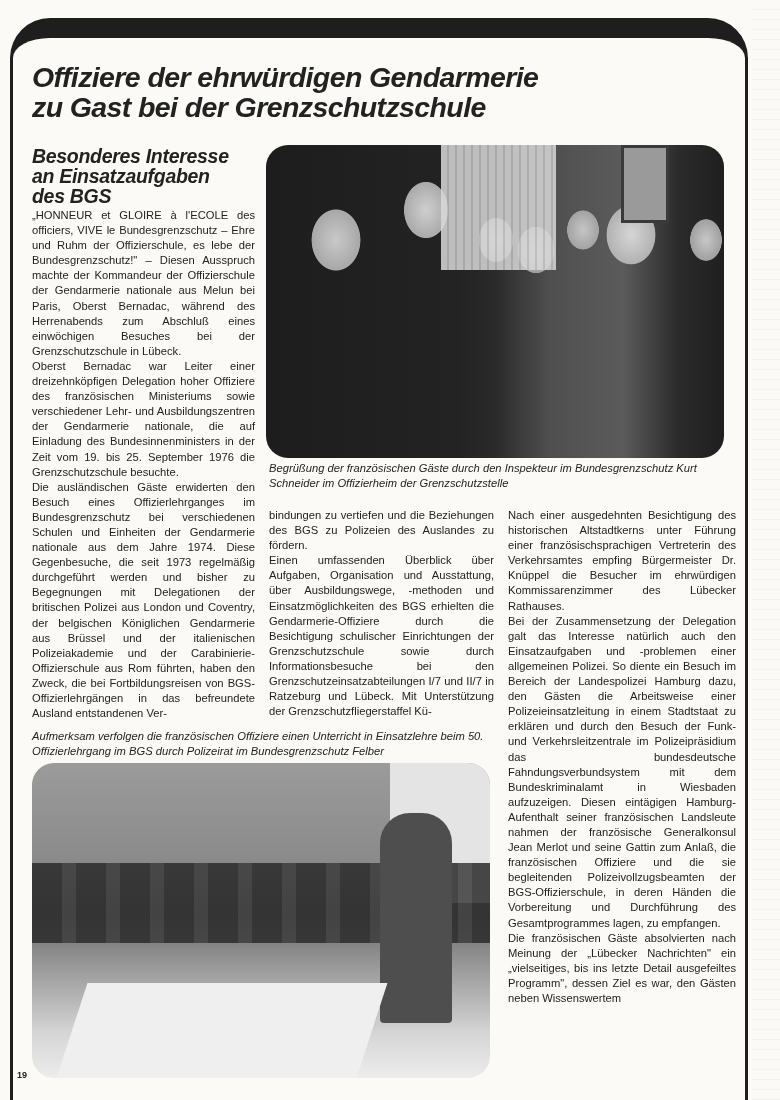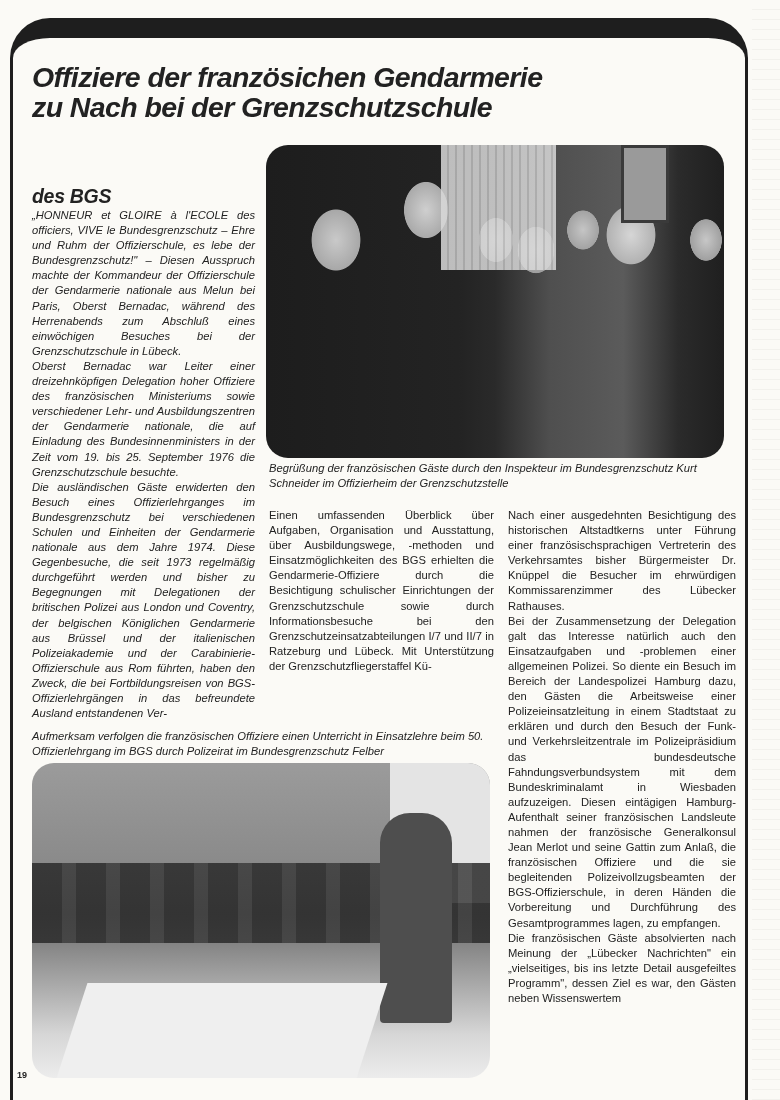--- a/index.html
+++ b/index.html
@@ -20,21 +20,21 @@
   }
   .subhead {
     position: absolute; left: 32px; top: 146px; width: 230px;
     font-weight: 700; font-style: italic; font-size: 19.5px; line-height: 20px; color: #222; letter-spacing: -0.3px;
   }
   .col {
     position: absolute; font-size: 11.2px; line-height: 15.1px; text-align: justify; color: #222;
     hyphens: manual;
   }
   .col p { text-indent: 0; }
-  .col1 { left: 32px; top: 208px; width: 223px; font-style: italic; }
+  .col1 { left: 32px; top: 208px; width: 223px; }
   .col2 { left: 269px; top: 508px; width: 225px; }
   .col3 { left: 508px; top: 508px; width: 228px; }
 
   .photo {
     position: absolute; border-radius: 22px; overflow: hidden;
     background: linear-gradient(180deg, #8c8c8c 0%, #4a4a4a 40%, #262626 100%);
   }
   .photo1 { left: 266px; top: 145px; width: 458px; height: 313px;
     background:
       radial-gradient(ellipse 40px 50px at 70px 95px, #c9c9c9 0%, #a8a8a8 60%, transparent 62%),
@@ -69,48 +69,49 @@
     background: repeating-linear-gradient(180deg, #fbfaf6 0 9px, #ecebe6 9px 10px); opacity:.6; }
 </style>
 </head>
 <body>
 
 <div class="frame"></div>
 <div class="left-rule"></div>
 <div class="edge-speckle"></div>
 
 <h1 class="headline">
-  <span>Offiziere der französichen Gendarmerie</span><br>
-  <span>zu Nach bei der Grenzschutzschule</span>
+  <span>Offiziere der ehrwürdigen Gendarmerie</span><br>
+  <span>zu Gast bei der Grenzschutzschule</span>
 </h1>
 
 <h2 class="subhead">
-  <br>
-  <br>
+  <span>Besonderes Interesse</span><br>
+  <span>an Einsatzaufgaben</span><br>
   <span>des BGS</span>
 </h2>
 
 <div class="col col1">
   <p>„HONNEUR et GLOIRE à l'ECOLE des officiers, VIVE le Bundesgrenzschutz – Ehre und Ruhm der Offizierschule, es lebe der Bundesgrenzschutz!" – Diesen Ausspruch machte der Kommandeur der Offizierschule der Gendarmerie nationale aus Melun bei Paris, Oberst Bernadac, während des Herrenabends zum Abschluß eines einwöchigen Besuches bei der Grenzschutzschule in Lübeck.</p>
   <p>Oberst Bernadac war Leiter einer dreizehnköpfigen Delegation hoher Offiziere des französischen Ministeriums sowie verschiedener Lehr- und Ausbildungszentren der Gendarmerie nationale, die auf Einladung des Bundesinnenministers in der Zeit vom 19. bis 25. September 1976 die Grenzschutzschule besuchte.</p>
   <p>Die ausländischen Gäste erwiderten den Besuch eines Offizierlehrganges im Bundesgrenzschutz bei verschiedenen Schulen und Einheiten der Gendarmerie nationale aus dem Jahre 1974. Diese Gegenbesuche, die seit 1973 regelmäßig durchgeführt werden und bisher zu Begegnungen mit Delegationen der britischen Polizei aus London und Coventry, der belgischen Königlichen Gendarmerie aus Brüssel und der italienischen Polizeiakademie und der Carabinierie-Offizierschule aus Rom führten, haben den Zweck, die bei Fortbildungsreisen von BGS-Offizierlehrgängen in das befreundete Ausland entstandenen Ver-</p>
 </div>
 
 <div class="photo photo1">
   <div class="window"></div>
   <div class="picture"></div>
 </div>
 <div class="caption caption1">Begrüßung der französischen Gäste durch den Inspekteur im Bundesgrenzschutz Kurt Schneider im Offizierheim der Grenzschutzstelle</div>
 
 <div class="col col2">
+  <p>bindungen zu vertiefen und die Beziehungen des BGS zu Polizeien des Auslandes zu fördern.</p>
   <p>Einen umfassenden Überblick über Aufgaben, Organisation und Ausstattung, über Ausbildungswege, -methoden und Einsatzmöglichkeiten des BGS erhielten die Gendarmerie-Offiziere durch die Besichtigung schulischer Einrichtungen der Grenzschutzschule sowie durch Informationsbesuche bei den Grenzschutzeinsatzabteilungen I/7 und II/7 in Ratzeburg und Lübeck. Mit Unterstützung der Grenzschutzfliegerstaffel Kü-</p>
 </div>
 
 <div class="col col3">
-  <p>Nach einer ausgedehnten Besichtigung des historischen Altstadtkerns unter Führung einer französischsprachigen Vertreterin des Verkehrsamtes bisher Bürgermeister Dr. Knüppel die Besucher im ehrwürdigen Kommissarenzimmer des Lübecker Rathauses.</p>
+  <p>Nach einer ausgedehnten Besichtigung des historischen Altstadtkerns unter Führung einer französischsprachigen Vertreterin des Verkehrsamtes empfing Bürgermeister Dr. Knüppel die Besucher im ehrwürdigen Kommissarenzimmer des Lübecker Rathauses.</p>
   <p>Bei der Zusammensetzung der Delegation galt das Interesse natürlich auch den Einsatzaufgaben und -problemen einer allgemeinen Polizei. So diente ein Besuch im Bereich der Landespolizei Hamburg dazu, den Gästen die Arbeitsweise einer Polizeieinsatzleitung in einem Stadtstaat zu erklären und durch den Besuch der Funk- und Verkehrsleitzentrale im Polizeipräsidium das bundesdeutsche Fahndungsverbundsystem mit dem Bundeskriminalamt in Wiesbaden aufzuzeigen. Diesen eintägigen Hamburg-Aufenthalt seiner französischen Landsleute nahmen der französische Generalkonsul Jean Merlot und seine Gattin zum Anlaß, die französischen Offiziere und die sie begleitenden Polizeivollzugsbeamten der BGS-Offizierschule, in deren Händen die Vorbereitung und Durchführung des Gesamtprogrammes lagen, zu empfangen.</p>
   <p>Die französischen Gäste absolvierten nach Meinung der „Lübecker Nachrichten" ein „vielseitiges, bis ins letzte Detail ausgefeiltes Programm", dessen Ziel es war, den Gästen neben Wissenswertem</p>
 </div>
 
 <div class="caption caption2">Aufmerksam verfolgen die französischen Offiziere einen Unterricht in Einsatzlehre beim 50. Offizierlehrgang im BGS durch Polizeirat im Bundesgrenzschutz Felber</div>
 <div class="photo photo2">
   <div class="wall-right"></div>
   <div class="row"></div>
   <div class="teacher"></div>
   <div class="desk"></div>

